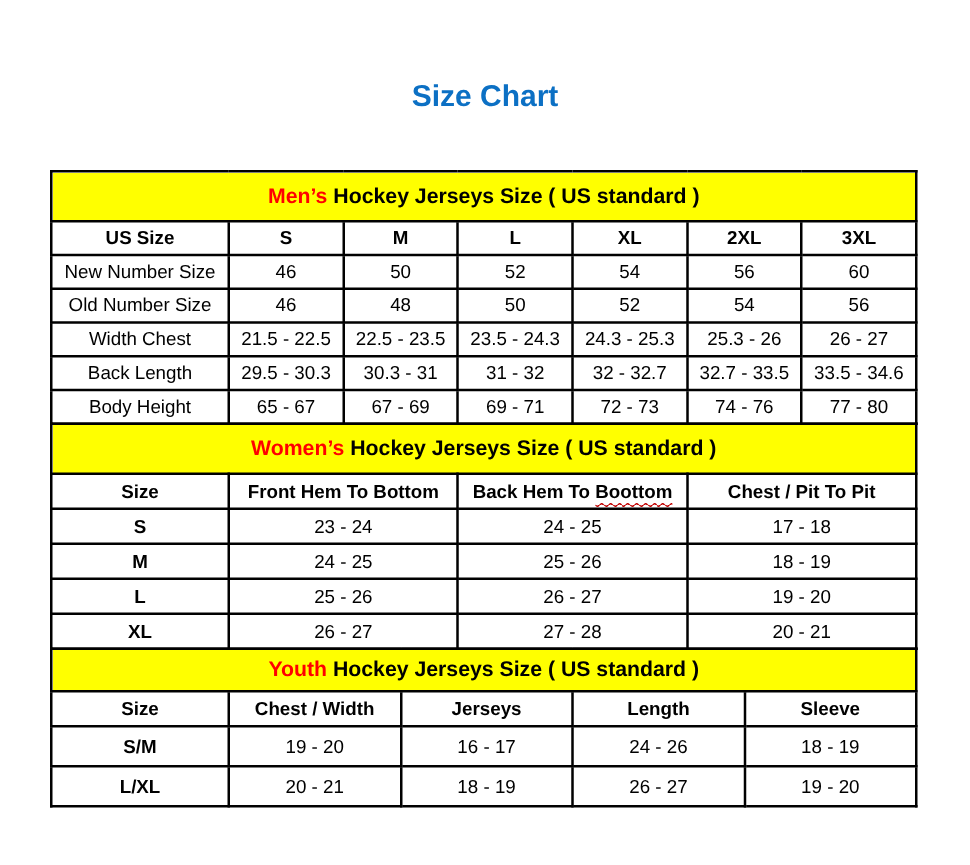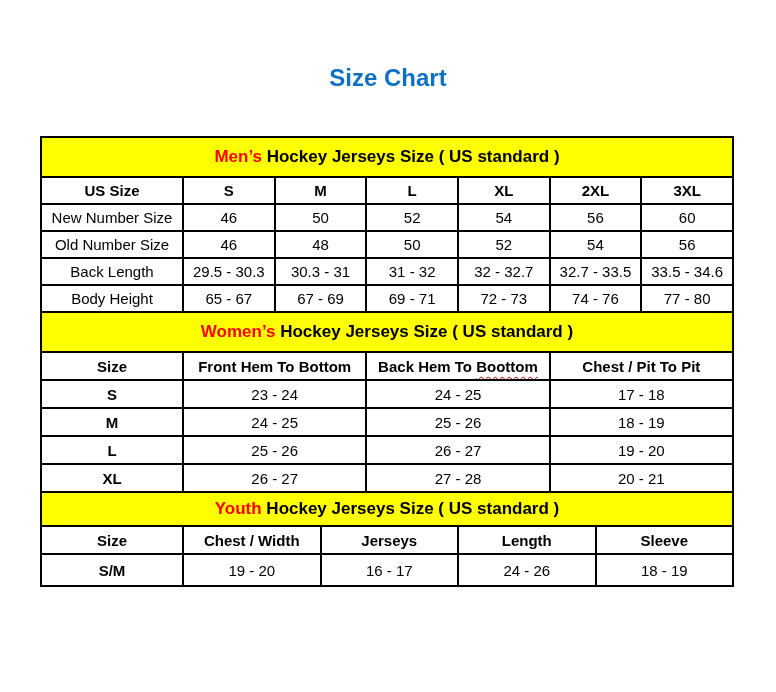--- a/index.html
+++ b/index.html
@@ -121,20 +121,29 @@
       <tr class="r">
         <td>Old Number Size</td>
         <td>46</td>
         <td>48</td>
         <td>50</td>
         <td>52</td>
         <td>54</td>
         <td>56</td>
       </tr>
       <tr class="r">
+        <td>Width Chest</td>
+        <td>21.5 - 22.5</td>
+        <td>22.5 - 23.5</td>
+        <td>23.5 - 24.3</td>
+        <td>24.3 - 25.3</td>
+        <td>25.3 - 26</td>
+        <td>26 - 27</td>
+      </tr>
+      <tr class="r">
         <td>Back Length</td>
         <td>29.5 - 30.3</td>
         <td>30.3 - 31</td>
         <td>31 - 32</td>
         <td>32 - 32.7</td>
         <td>32.7 - 33.5</td>
         <td>33.5 - 34.6</td>
       </tr>
       <tr class="r">
         <td>Body Height</td>
@@ -211,17 +220,24 @@
         <td class="bold">Length</td>
         <td class="bold">Sleeve</td>
       </tr>
       <tr class="r">
         <td class="bold">S/M</td>
         <td>19 - 20</td>
         <td>16 - 17</td>
         <td>24 - 26</td>
         <td>18 - 19</td>
       </tr>
+      <tr class="r">
+        <td class="bold">L/XL</td>
+        <td>20 - 21</td>
+        <td>18 - 19</td>
+        <td>26 - 27</td>
+        <td>19 - 20</td>
+      </tr>
     </tbody>
       </table>
 
   </div>
 </div>
 
 </body></html>

